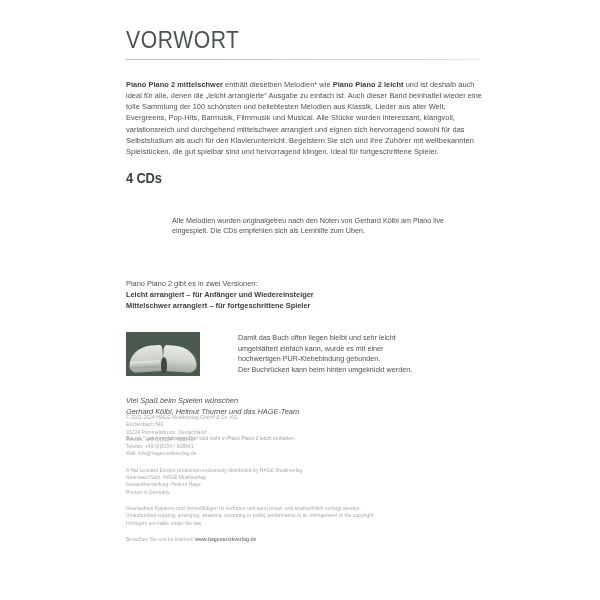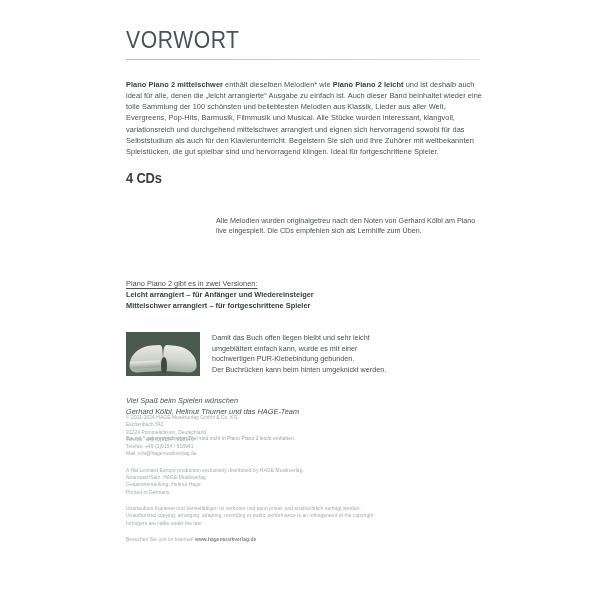--- a/index.html
+++ b/index.html
@@ -59,21 +59,20 @@
   }
   .intro p {
     margin: 0;
   }
 
   
   .cd-block {
     margin-top: 14px;
     display: flex;
     align-items: flex-start;
-    gap: 44px;
   }
   .cd-count {
     font-size: 15px;
     font-weight: bold;
     color: #3b4143;
     line-height: 12px;
     letter-spacing: -0.2px;
     transform: scaleX(0.86);
     transform-origin: left top;
     white-space: nowrap;
@@ -90,34 +89,34 @@
   }
 
   
   .versions {
     margin-top: 20px;
     font-size: 7.4px;
     line-height: 11.2px;
   }
   .versions-heading {
     color: #4a5052;
-    text-decoration: underline;
     text-underline-offset: 1.5px;
     margin-top: 41px;
   }
   .version-item {
     font-weight: bold;
     color: #3b4143;
   }
 
   
   .binding {
     margin-top: 20px;
     display: flex;
     align-items: flex-start;
+    gap: 26px;
   }
   .book-photo {
     width: 74px;
     height: 44px;
     flex: 0 0 74px;
     position: relative;
     overflow: hidden;
     background: #4b5a4e;
     margin-top: 1px;
   }

